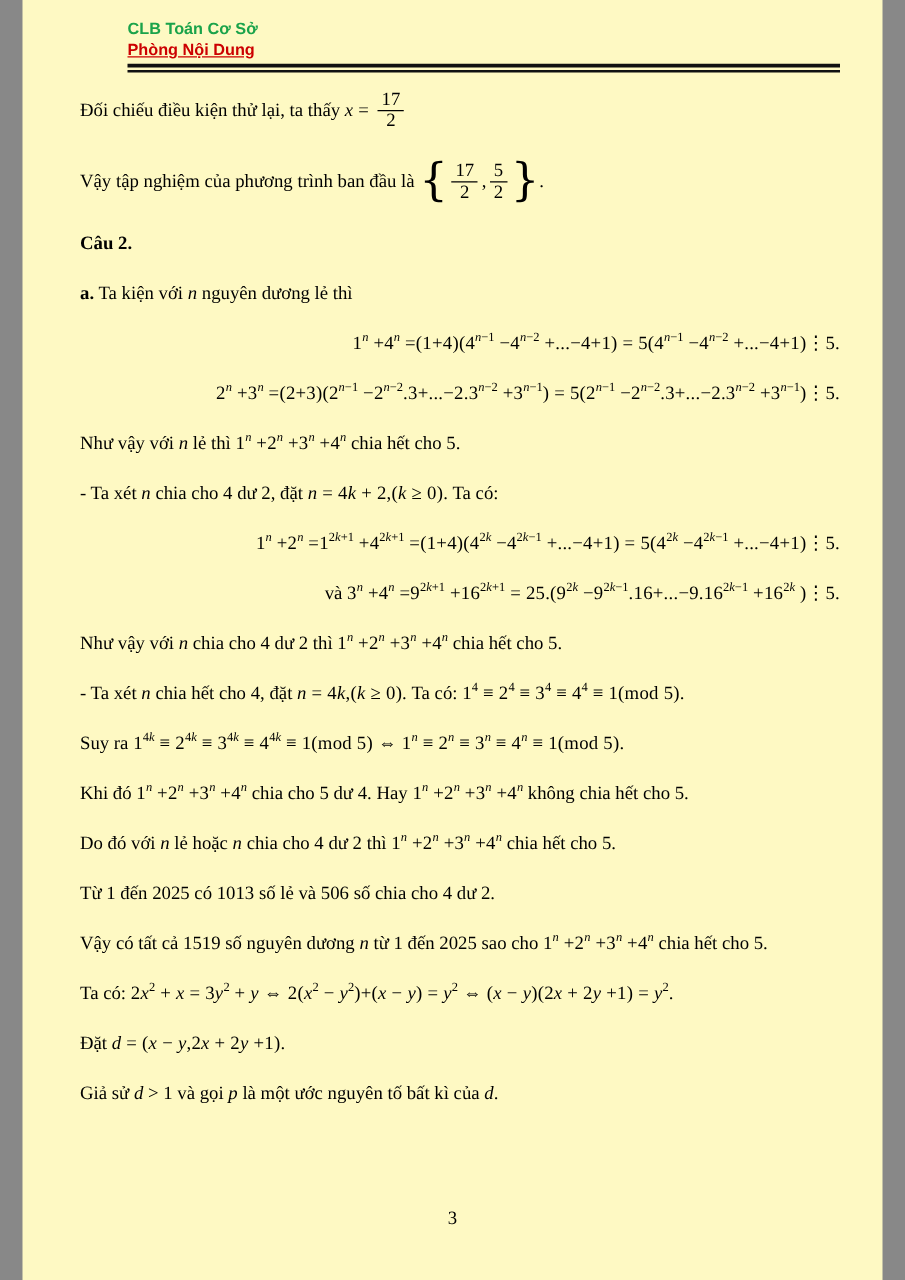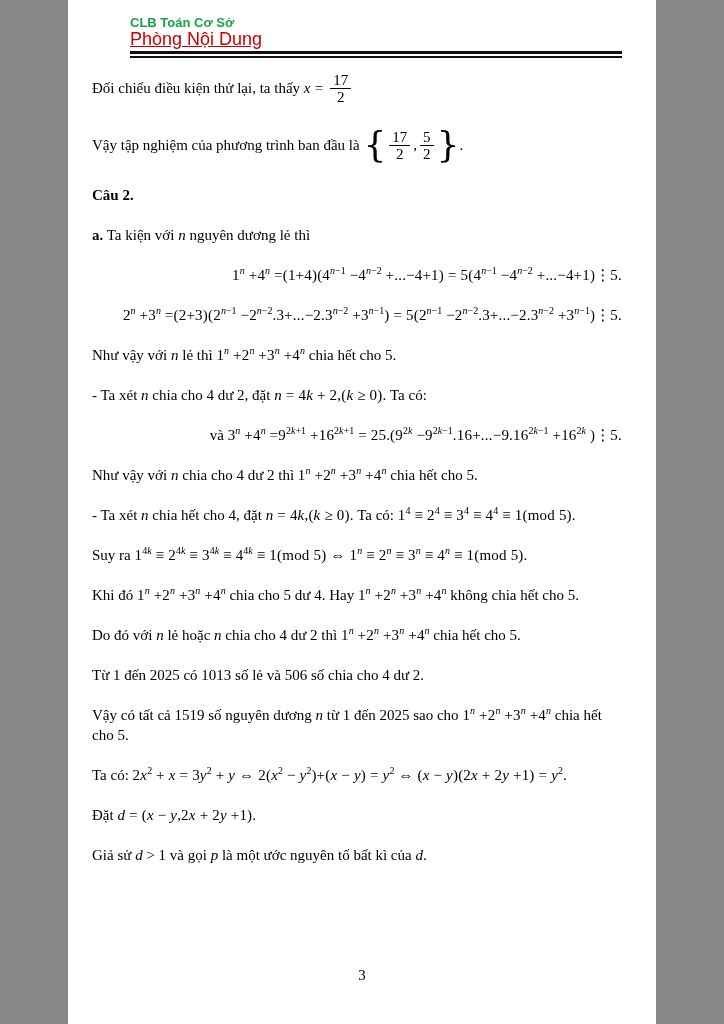--- a/index.html
+++ b/index.html
@@ -1,35 +1,35 @@
 <!DOCTYPE html>
 <html><head>
 <meta charset="utf-8">
 <style>
   html,body { margin:0; padding:0; background:#888; }
   .page {
     position: relative;
-    width: 588px; height: 1024px;
-    background: #ffffff;
+    width: 688px; height: 1024px;
+    background: #fef9c3;
     margin: 0 auto;
     font-family: "Liberation Serif", "DejaVu Serif", serif;
     color: #000;
     overflow: hidden;
     box-sizing: border-box;
-    padding: 14px 34px 0 24px;
+    padding: 14px 34px 0 46px;
   }
   
   .header { margin-left: 38px; }
   .org-name {
     font-family: "Liberation Sans", "DejaVu Sans", sans-serif;
     font-weight: bold; font-size: 13px; line-height: 17px;
   }
   .dept-name {
     font-family: "Liberation Sans", "DejaVu Sans", sans-serif;
-    font-weight: normal; font-size: 18px; line-height: 17px;
+    font-weight: bold; font-size: 13px; line-height: 17px;
     text-decoration: underline;
     display: inline-block;
   }
   .header-rule {
     margin-left: 38px;
     margin-top: 2px;
     height: 2px;
     border-top: 3px solid #111;
     border-bottom: 2px solid #111;
   }
@@ -80,20 +80,21 @@
 
   <div class="doc-body">
       <div class="para"><span class="seg-t">Đối chiếu điều kiện thử lại, ta thấy </span><span class="seg-m"><i>x</i> = </span><span class="frac"><span class="num">17</span><span class="den">2</span></span></div>
       <div class="para"><span class="seg-t">Vậy tập nghiệm của phương trình ban đầu là </span><span class="seg-big">{</span><span class="frac"><span class="num">17</span><span class="den">2</span></span><span class="seg-t">,</span><span class="frac"><span class="num">5</span><span class="den">2</span></span><span class="seg-big">}</span><span class="seg-t">.</span></div>
       <div class="para"><span class="seg-b">Câu 2.</span></div>
       <div class="para"><span class="seg-b">a.</span><span class="seg-t"> Ta kiện với </span><span class="seg-i">n</span><span class="seg-t"> nguyên dương lẻ thì</span></div>
       <div class="para center"><span class="seg-m">1<sup><i>n</i></sup> +4<sup><i>n</i></sup> =(1+4)(4<sup><i>n</i>−1</sup> −4<sup><i>n</i>−2</sup> +...−4+1) = 5(4<sup><i>n</i>−1</sup> −4<sup><i>n</i>−2</sup> +...−4+1)⋮5.</span></div>
       <div class="para center"><span class="seg-m">2<sup><i>n</i></sup> +3<sup><i>n</i></sup> =(2+3)(2<sup><i>n</i>−1</sup> −2<sup><i>n</i>−2</sup>.3+...−2.3<sup><i>n</i>−2</sup> +3<sup><i>n</i>−1</sup>) = 5(2<sup><i>n</i>−1</sup> −2<sup><i>n</i>−2</sup>.3+...−2.3<sup><i>n</i>−2</sup> +3<sup><i>n</i>−1</sup>)⋮5.</span></div>
       <div class="para"><span class="seg-t">Như vậy với </span><span class="seg-i">n</span><span class="seg-t"> lẻ thì </span><span class="seg-m">1<sup><i>n</i></sup> +2<sup><i>n</i></sup> +3<sup><i>n</i></sup> +4<sup><i>n</i></sup></span><span class="seg-t"> chia hết cho 5.</span></div>
       <div class="para"><span class="seg-t">- Ta xét </span><span class="seg-i">n</span><span class="seg-t"> chia cho 4 dư 2, đặt </span><span class="seg-m"><i>n</i> = 4<i>k</i> + 2,(<i>k</i> ≥ 0).</span><span class="seg-t"> Ta có:</span></div>
+      <div class="para center"><span class="seg-m">1<sup><i>n</i></sup> +2<sup><i>n</i></sup> =1<sup>2<i>k</i>+1</sup> +4<sup>2<i>k</i>+1</sup> =(1+4)(4<sup>2<i>k</i></sup> −4<sup>2<i>k</i>−1</sup> +...−4+1) = 5(4<sup>2<i>k</i></sup> −4<sup>2<i>k</i>−1</sup> +...−4+1)⋮5.</span></div>
       <div class="para center"><span class="seg-t">và </span><span class="seg-m">3<sup><i>n</i></sup> +4<sup><i>n</i></sup> =9<sup>2<i>k</i>+1</sup> +16<sup>2<i>k</i>+1</sup> = 25.(9<sup>2<i>k</i></sup> −9<sup>2<i>k</i>−1</sup>.16+...−9.16<sup>2<i>k</i>−1</sup> +16<sup>2<i>k</i></sup> )⋮5.</span></div>
       <div class="para"><span class="seg-t">Như vậy với </span><span class="seg-i">n</span><span class="seg-t"> chia cho 4 dư 2 thì </span><span class="seg-m">1<sup><i>n</i></sup> +2<sup><i>n</i></sup> +3<sup><i>n</i></sup> +4<sup><i>n</i></sup></span><span class="seg-t"> chia hết cho 5.</span></div>
       <div class="para"><span class="seg-t">- Ta xét </span><span class="seg-i">n</span><span class="seg-t"> chia hết cho 4, đặt </span><span class="seg-m"><i>n</i> = 4<i>k</i>,(<i>k</i> ≥ 0).</span><span class="seg-t"> Ta có: </span><span class="seg-m">1<sup>4</sup> ≡ 2<sup>4</sup> ≡ 3<sup>4</sup> ≡ 4<sup>4</sup> ≡ 1(mod 5).</span></div>
       <div class="para"><span class="seg-t">Suy ra </span><span class="seg-m">1<sup>4<i>k</i></sup> ≡ 2<sup>4<i>k</i></sup> ≡ 3<sup>4<i>k</i></sup> ≡ 4<sup>4<i>k</i></sup> ≡ 1(mod 5) ⇔ 1<sup><i>n</i></sup> ≡ 2<sup><i>n</i></sup> ≡ 3<sup><i>n</i></sup> ≡ 4<sup><i>n</i></sup> ≡ 1(mod 5).</span></div>
       <div class="para"><span class="seg-t">Khi đó </span><span class="seg-m">1<sup><i>n</i></sup> +2<sup><i>n</i></sup> +3<sup><i>n</i></sup> +4<sup><i>n</i></sup></span><span class="seg-t"> chia cho 5 dư 4. Hay </span><span class="seg-m">1<sup><i>n</i></sup> +2<sup><i>n</i></sup> +3<sup><i>n</i></sup> +4<sup><i>n</i></sup></span><span class="seg-t"> không chia hết cho 5.</span></div>
       <div class="para"><span class="seg-t">Do đó với </span><span class="seg-i">n</span><span class="seg-t"> lẻ hoặc </span><span class="seg-i">n</span><span class="seg-t"> chia cho 4 dư 2 thì </span><span class="seg-m">1<sup><i>n</i></sup> +2<sup><i>n</i></sup> +3<sup><i>n</i></sup> +4<sup><i>n</i></sup></span><span class="seg-t"> chia hết cho 5.</span></div>
       <div class="para"><span class="seg-t">Từ 1 đến 2025 có 1013 số lẻ và 506 số chia cho 4 dư 2.</span></div>
       <div class="para"><span class="seg-t">Vậy có tất cả 1519 số nguyên dương </span><span class="seg-i">n</span><span class="seg-t"> từ 1 đến 2025 sao cho </span><span class="seg-m">1<sup><i>n</i></sup> +2<sup><i>n</i></sup> +3<sup><i>n</i></sup> +4<sup><i>n</i></sup></span><span class="seg-t"> chia hết cho 5.</span></div>
       <div class="para"><span class="seg-t">Ta có: </span><span class="seg-m">2<i>x</i><sup>2</sup> + <i>x</i> = 3<i>y</i><sup>2</sup> + <i>y</i> ⇔ 2(<i>x</i><sup>2</sup> − <i>y</i><sup>2</sup>)+(<i>x</i> − <i>y</i>) = <i>y</i><sup>2</sup> ⇔ (<i>x</i> − <i>y</i>)(2<i>x</i> + 2<i>y</i> +1) = <i>y</i><sup>2</sup>.</span></div>
       <div class="para"><span class="seg-t">Đặt </span><span class="seg-m"><i>d</i> = (<i>x</i> − <i>y</i>,2<i>x</i> + 2<i>y</i> +1).</span></div>

